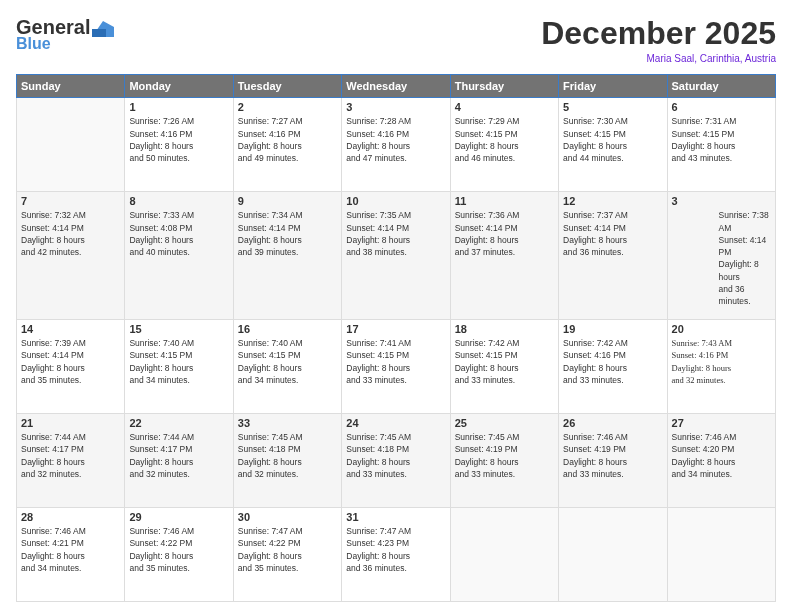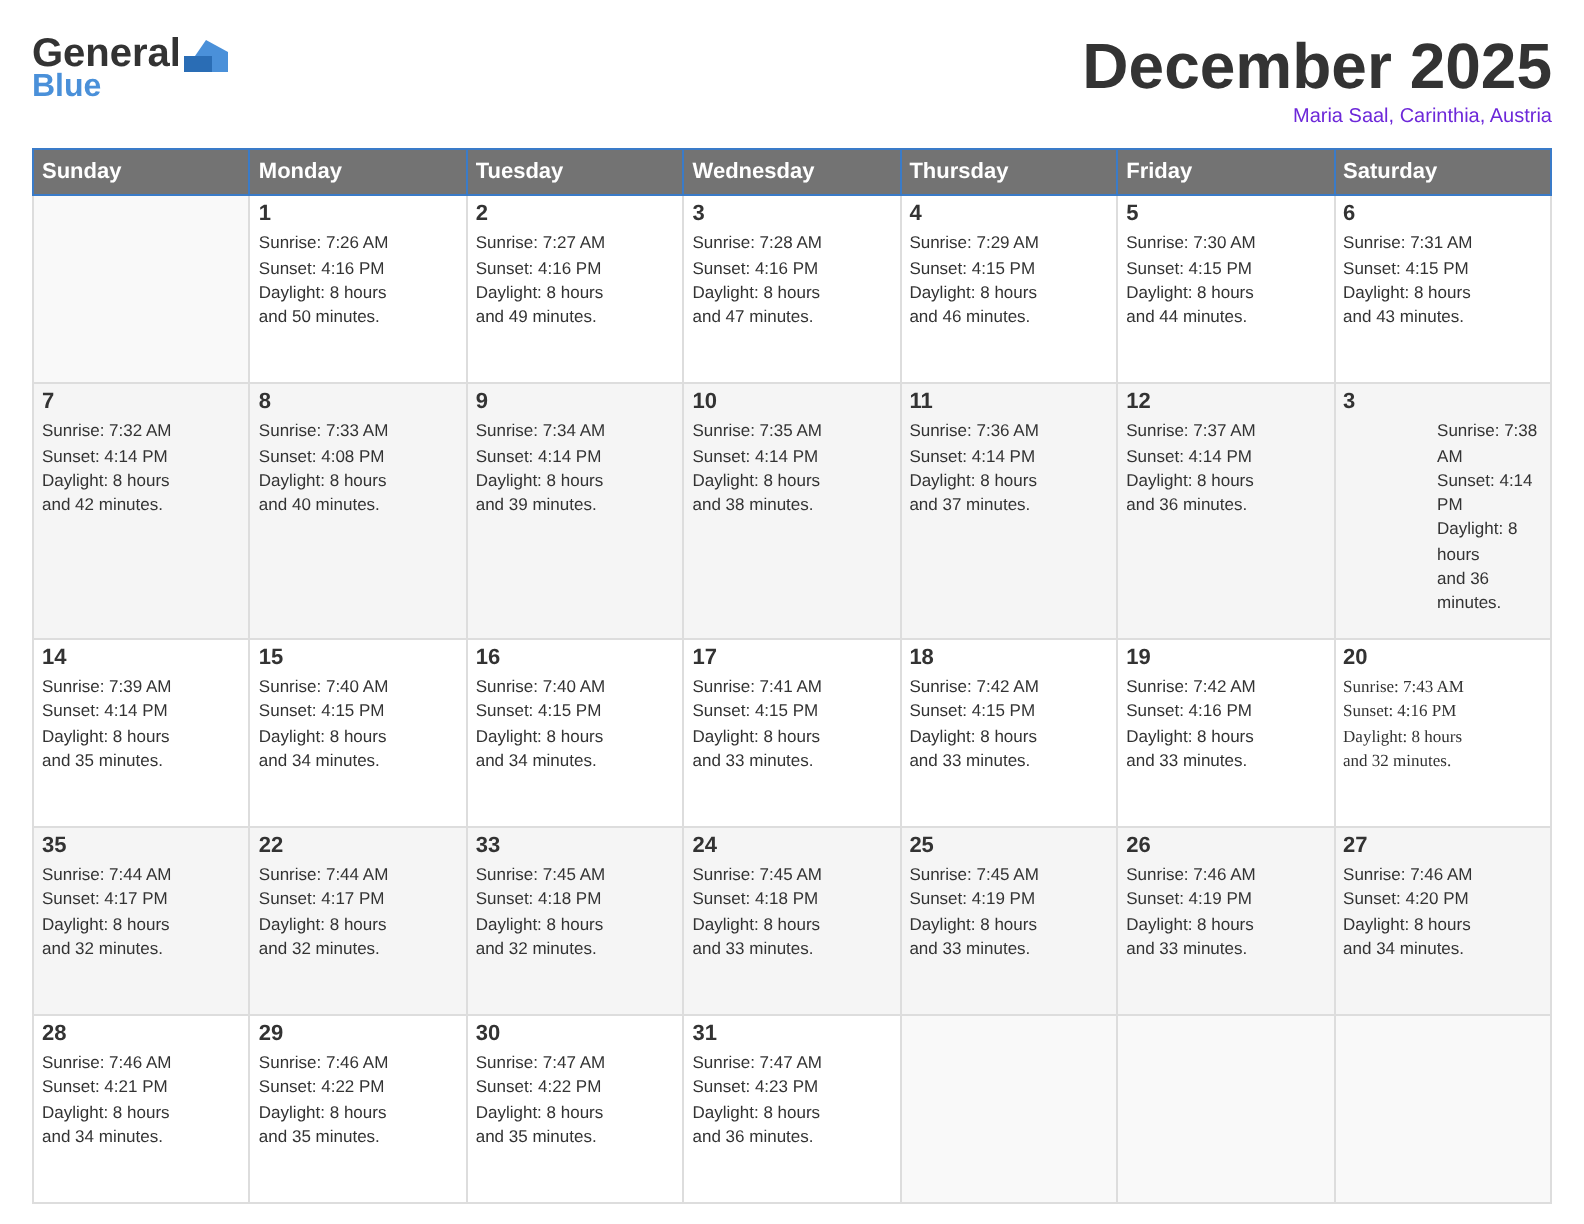--- a/index.html
+++ b/index.html
@@ -274,21 +274,21 @@
           <td>
             <span class="day-num">20</span>
             <div class="day-info" style="white-space: pre-line; font-family: Liberation Serif, serif;">Sunrise: 7:43 AM
 Sunset: 4:16 PM
 Daylight: 8 hours
 and 32 minutes.</div>
           </td>
         </tr>
         <tr class="row-shaded">
           <td>
-            <span class="day-num">35</span>
+            <span class="day-num">21</span>
             <div class="day-info" style="white-space: pre-line;">Sunrise: 7:44 AM
 Sunset: 4:17 PM
 Daylight: 8 hours
 and 32 minutes.</div>
           </td>
           <td>
             <span class="day-num">22</span>
             <div class="day-info" style="white-space: pre-line;">Sunrise: 7:44 AM
 Sunset: 4:17 PM
 Daylight: 8 hours

